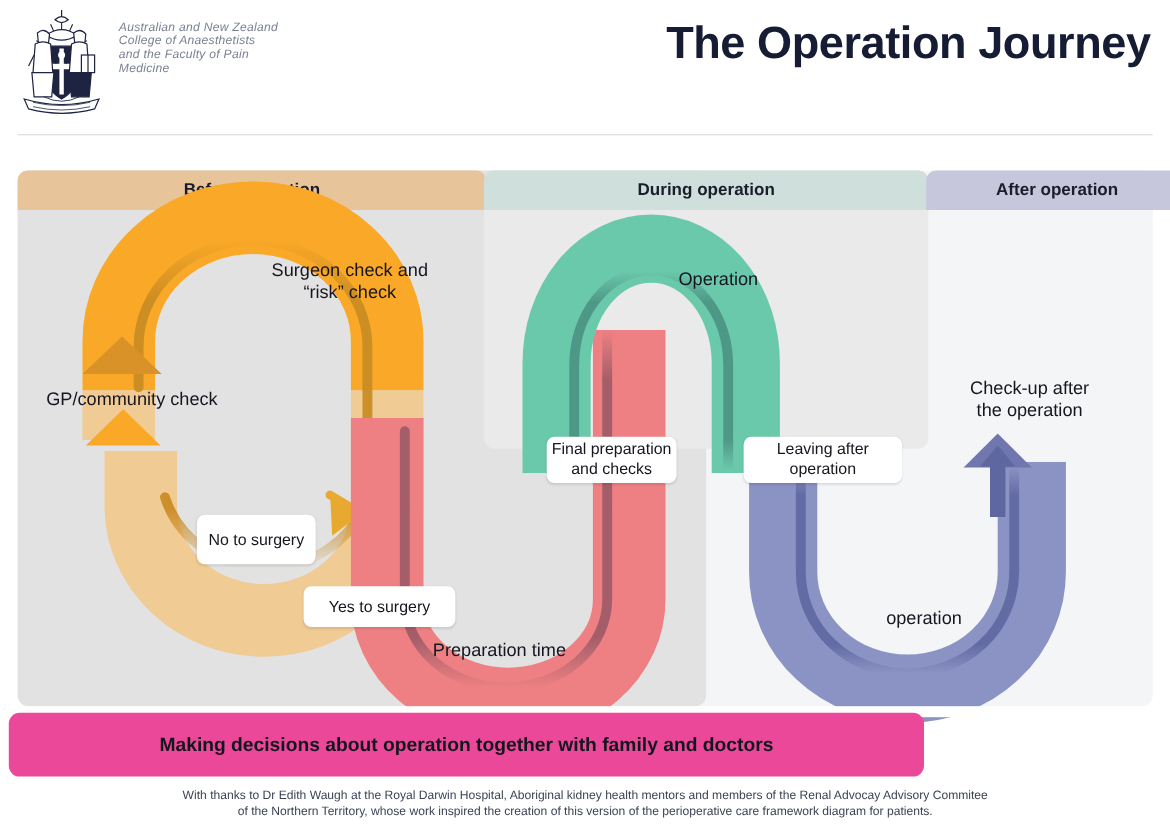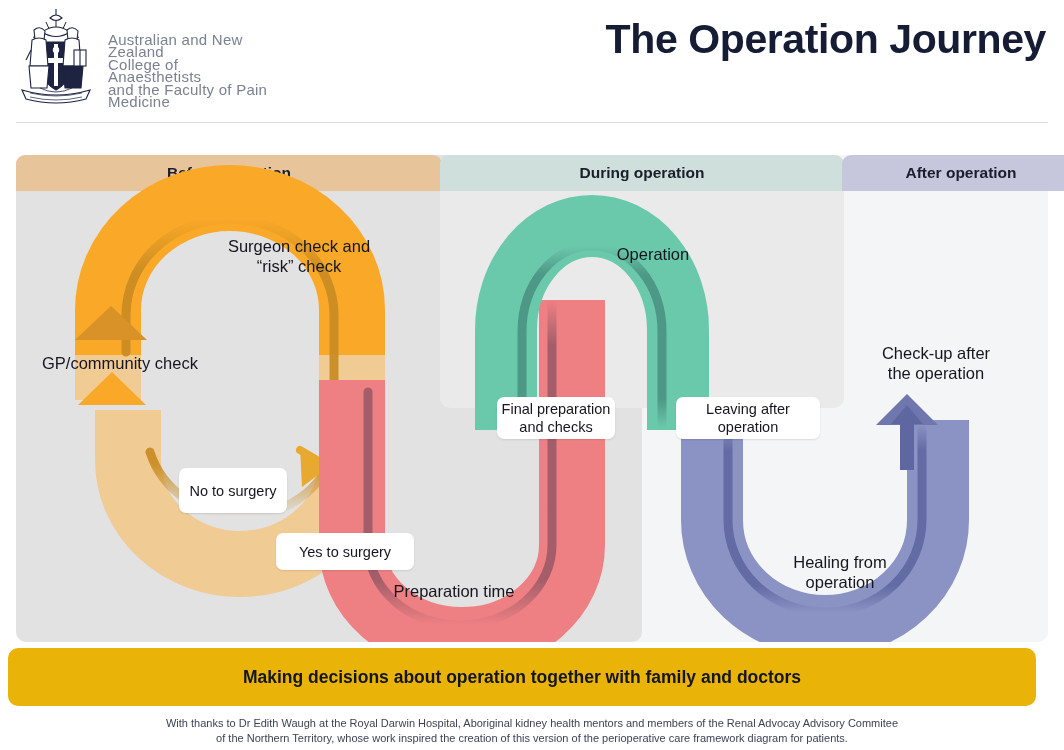--- a/index.html
+++ b/index.html
@@ -13,22 +13,23 @@
   
   .header{position:absolute;left:0;top:0;width:1064px;height:122px;}
   .logo-wrap{position:absolute;left:8px;top:6px;width:260px;height:104px;}
   .logo-crest{position:absolute;left:4px;top:0;width:88px;height:100px;}
   .logo-text{position:absolute;left:100px;top:12px;}
   .logo-anzca{
     font-size:40px;font-weight:700;letter-spacing:10px;
     color:#161d33;line-height:1;
   }
   .logo-sub{
-    margin-top:16px;font-size:15px;line-height:12.4px;color:#7b8192;
+    margin-top:1px;font-size:11px;line-height:12.4px;color:#7b8192;
     letter-spacing:.25px;
+    font-style:italic;
   }
   .title{
     position:absolute;right:18px;top:16px;
     font-size:41px;font-weight:700;color:#151c33;letter-spacing:-.4px;
     white-space:nowrap;
   }
   .rule{position:absolute;left:16px;top:122px;width:1032px;height:1px;background:#d7dae0;}
 
   
   .panel-base{
@@ -55,43 +56,43 @@
 
   
   .stage{position:absolute;left:0;top:0;width:1064px;height:750px;pointer-events:none;}
   .stage svg{display:block;}
 
   
   .rlabel{
     position:absolute;text-align:center;font-size:16.5px;line-height:20px;
     font-weight:400;color:#15161f;white-space:nowrap;
   }
-  .lbl-surgeon{left:149px;top:236px;width:300px;}
+  .lbl-surgeon{left:168px;top:236px;width:300px;}
   .lbl-gp{left:42px;top:353px;width:auto;text-align:center;}
   .lbl-prep{left:352px;top:581px;width:204px;}
   .lbl-operation{left:553px;top:244px;width:200px;}
   .lbl-healing{left:740px;top:552px;width:200px;}
   .lbl-checkup{left:836px;top:343px;width:200px;}
 
   
   .chip{
     position:absolute;background:#ffffff;border-radius:7px;
     display:flex;align-items:center;justify-content:center;text-align:center;
     font-size:14.5px;line-height:18px;color:#15161f;
     box-shadow:0 1px 2px rgba(0,0,0,.10);
   }
   .chip-no   {left:179px;top:468px;width:108px;height:45px;}
   .chip-yes  {left:276px;top:533px;width:138px;height:37px;}
   .chip-final{left:497px;top:397px;width:118px;height:42px;}
   .chip-leave{left:676px;top:397px;width:144px;height:42px;}
 
   
   .banner{
-    position:absolute;left:8px;top:648px;width:1028px;height:58px;
-    background:#eab308;border-radius:10px;
+    position:absolute;left:8px;top:648px;width:832px;height:58px;
+    background:#ec4899;border-radius:10px;
     display:flex;align-items:center;justify-content:center;
     font-size:17.5px;font-weight:700;color:#14161f;
   }
   
   .banner-notch{
     position:absolute;left:16px;top:642px;width:1032px;height:10px;
     background:#ffffff;
   }
 
   .footer{
@@ -263,21 +264,20 @@
     <div>“risk” check</div>
   </div>
 
   <div class="rlabel lbl-gp">GP/community check</div>
 
   <div class="rlabel lbl-prep">Preparation time</div>
 
   <div class="rlabel lbl-operation">Operation</div>
 
   <div class="rlabel lbl-healing">
-    <div>Healing from</div>
     <div>operation</div>
   </div>
 
   <div class="rlabel lbl-checkup">
     <div>Check-up after</div>
     <div>the operation</div>
   </div>
 
   <div class="chip chip-no">
     <span>No to surgery</span>

